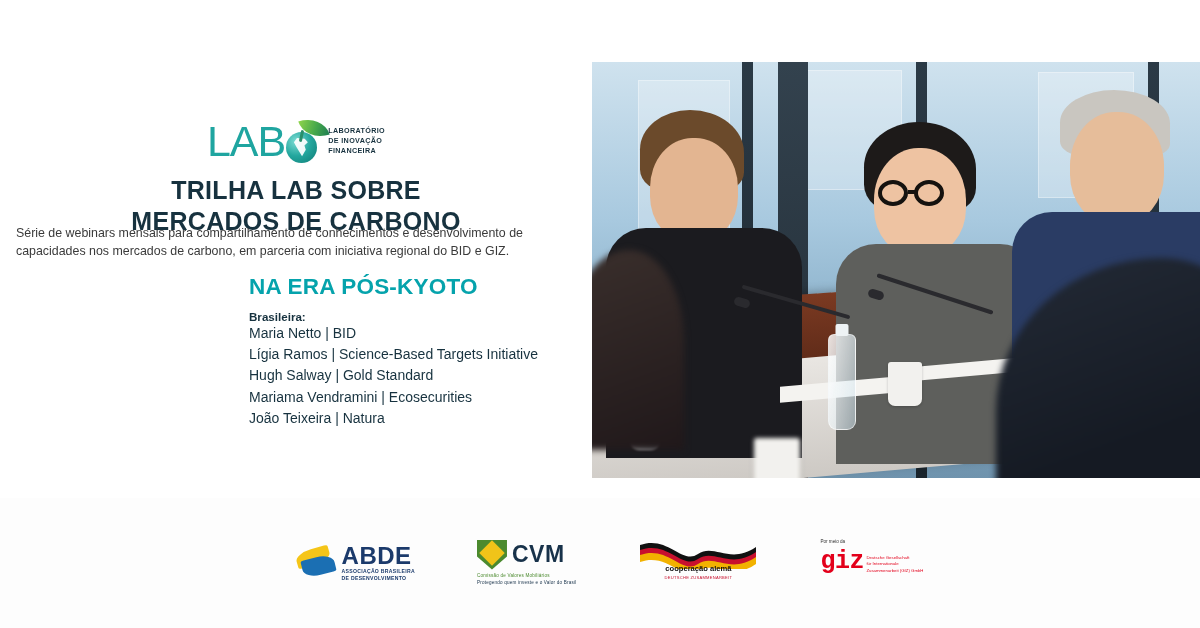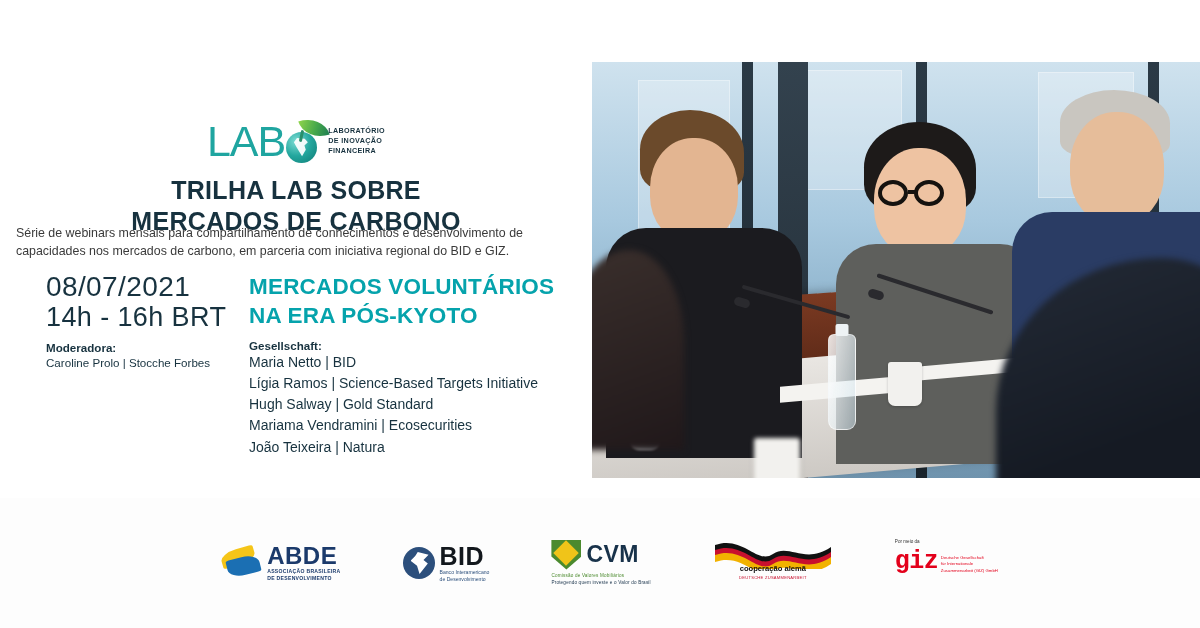--- a/index.html
+++ b/index.html
@@ -329,33 +329,26 @@
     <div id="title-main">
       <div>TRILHA LAB SOBRE</div>
       <div>MERCADOS DE CARBONO</div>
     </div>
 
     <div id="subtitle">
       <div>Série de webinars mensais para compartilhamento de conhecimentos e desenvolvimento de</div>
       <div>capacidades nos mercados de carbono, em parceria com iniciativa regional do BID e GIZ.</div>
     </div>
 
-    <div id="date-col">
-      <div id="date-line">08/07/2021</div>
-      <div id="time-line">14h - 16h BRT</div>
-      <div id="mod-label">Moderadora:</div>
-      <div id="mod-name">Caroline Prolo | Stocche Forbes</div>
-    </div>
 
     <div id="panel-col">
       <div id="session-title">
-        <div>MERCADOS VOLUNTÁRIOS</div>
         <div>NA ERA PÓS-KYOTO</div>
       </div>
-      <div id="pan-label">Gesellschaft:</div>
+      <div id="pan-label">Brasileira:</div>
       <div id="pan-list">
         <div class="pan-item">Maria Netto | BID</div>
         <div class="pan-item">Lígia Ramos | Science-Based Targets Initiative</div>
         <div class="pan-item">Hugh Salway | Gold Standard</div>
         <div class="pan-item">Mariama Vendramini | Ecosecurities</div>
         <div class="pan-item">João Teixeira | Natura</div>
       </div>
     </div>
   </div>
 
@@ -431,33 +424,20 @@
       </span>
     <span id="abde-text">
       <span class="big">ABDE</span>
       <span class="small">
         <div>Associação Brasileira</div>
         <div>de Desenvolvimento</div>
       </span>
     </span>
   </div>
 
-  <div class="logo-wrap">
-    <span id="bid-mark">
-        <span class="circ"></span>
-        <span class="swirl"></span>
-      </span>
-    <span id="bid-text">
-      <span class="big">BID</span>
-      <span class="small">
-        <div>Banco Interamericano</div>
-        <div>de Desenvolvimento</div>
-      </span>
-    </span>
-  </div>
 
   <div>
     <div id="cvm-row">
       <span id="cvm-mark">
           <span class="outer"></span>
           <span class="inner"></span>
         </span>
       <span id="cvm-text">
         <span class="big">CVM</span>
       </span>

